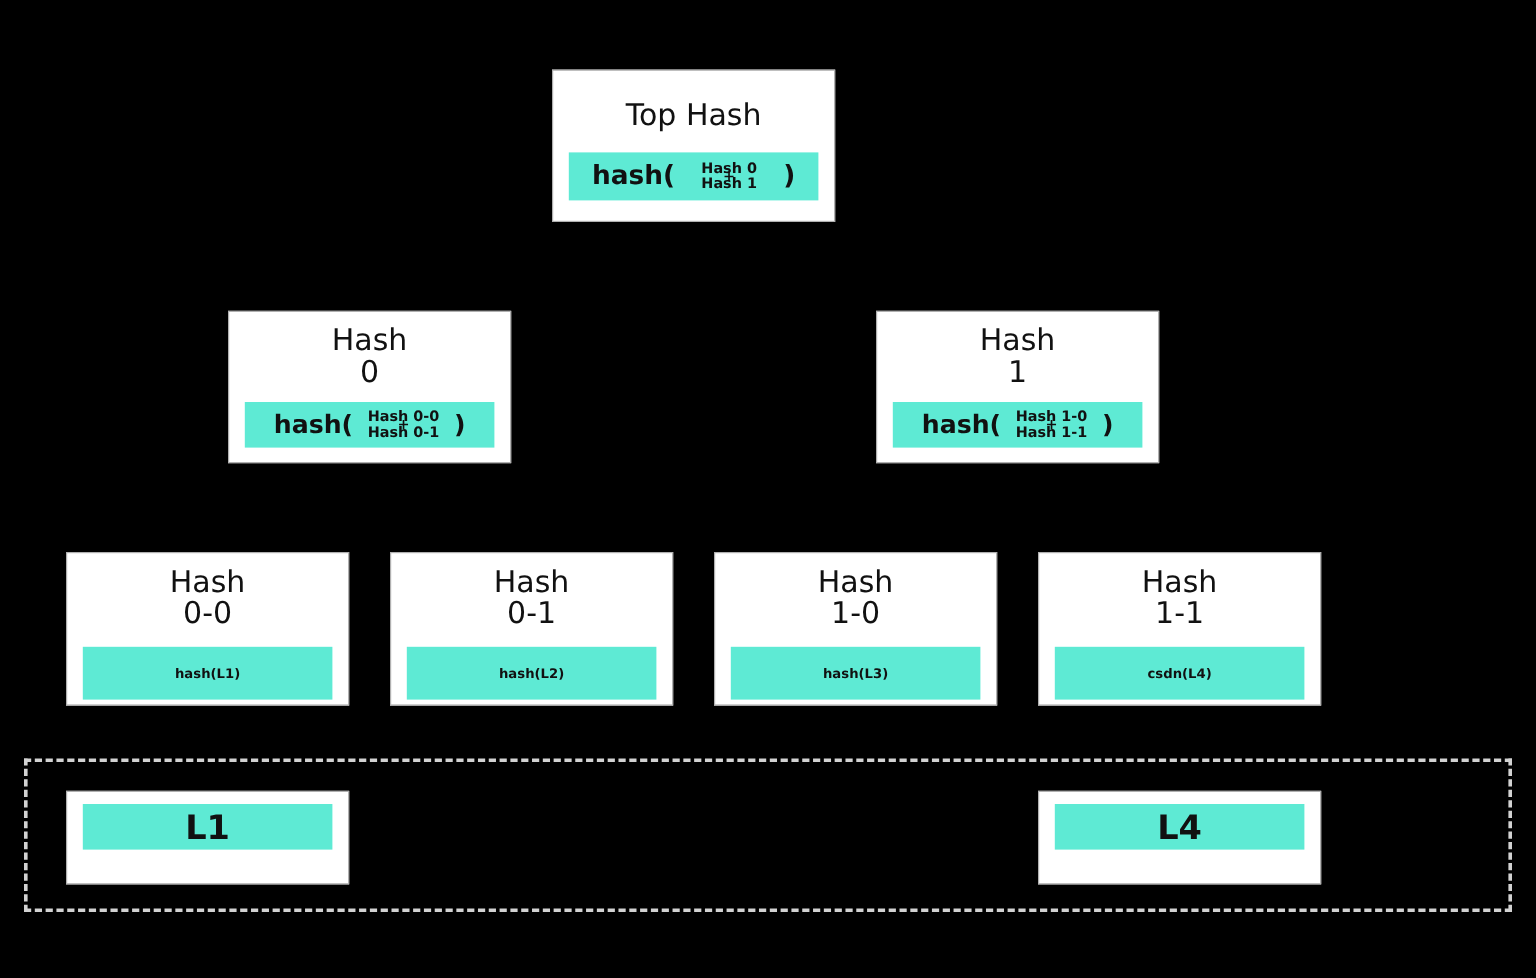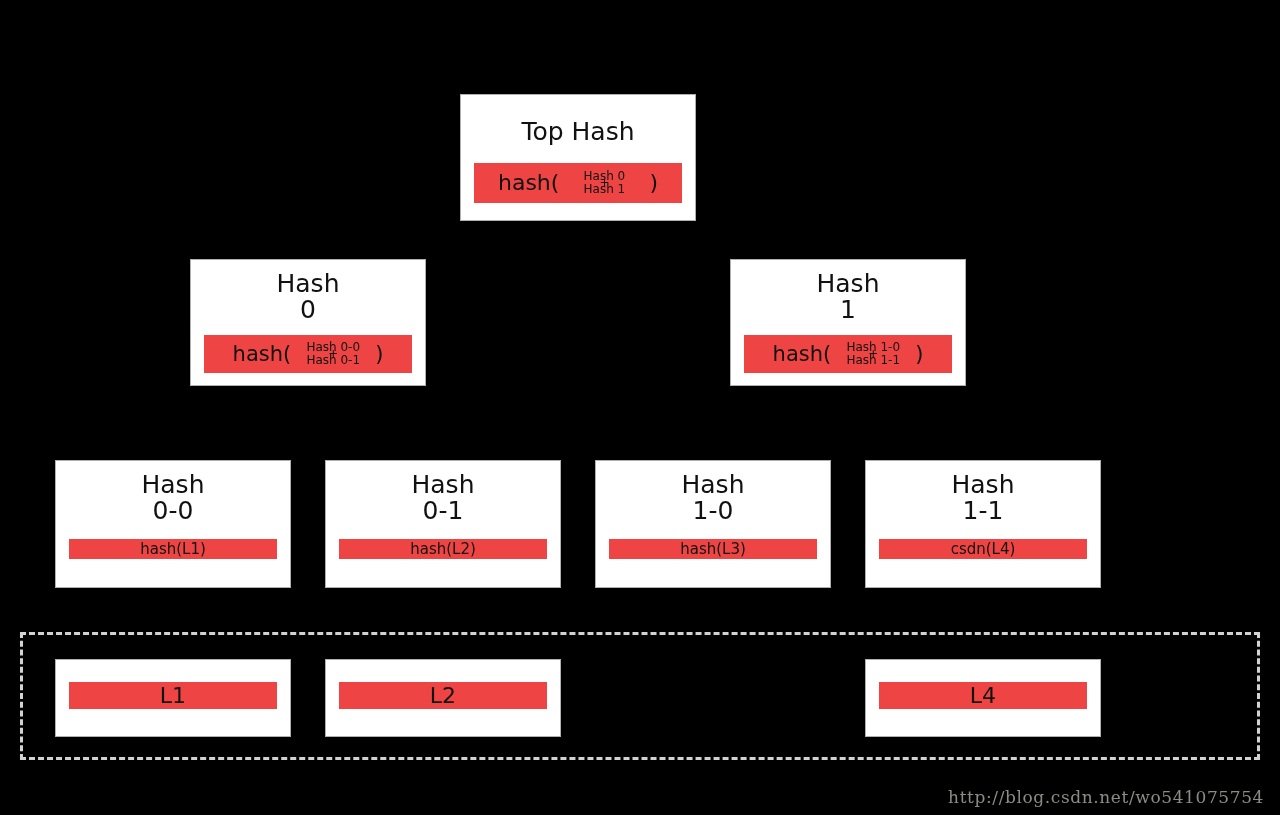--- a/index.html
+++ b/index.html
@@ -30,35 +30,35 @@
     align-items: center;
   }
   .node-title {
     color: #111111;
     text-align: center;
     line-height: 1.02;
     white-space: pre-line;
     font-weight: 400;
   }
   .hash-band {
-    background: #ef4444;
+    background: #5eead4;
     box-sizing: border-box;
     display: flex;
     align-items: center;
     justify-content: center;
     color: #111111;
+    font-weight: bold;
   }
 
   
   .node-top {
     left: 460px;
     top: 58px;
     width: 236px;
     height: 127px;
-    margin-top: 36px;
   }
   .node-top .node-title {
     font-size: 25px;
     margin-top: 24px;
   }
   .node-top .hash-band {
     width: 208px;
     height: 40px;
     margin-top: 18px;
   }
@@ -121,45 +121,45 @@
     top: 460px;
     width: 236px;
     height: 128px;
   }
   .node-l3 .node-title {
     font-size: 25px;
     margin-top: 11px;
   }
   .node-l3 .hash-band {
     width: 208px;
-    height: 20px;
+    height: 44px;
     margin-top: 16px;
-    font-size: 15px;
+    font-size: 11px;
   }
 
   
   .data-group {
     position: absolute;
     left: 20px;
     top: 632px;
     width: 1240px;
     height: 128px;
     border: 3px dashed #d2d2d2;
     box-sizing: border-box;
   }
   .node-data {
     top: 659px;
     width: 236px;
     height: 78px;
   }
   .node-data .hash-band {
     width: 208px;
-    height: 27px;
-    margin-top: 22px;
-    font-size: 22px;
+    height: 38px;
+    margin-top: 10px;
+    font-size: 28px;
   }
 
   
   .col0 { left: 55px; }
   .col1 { left: 325px; }
   .col2 { left: 595px; }
   .col3 { left: 865px; }
 
   
   .edges {
@@ -278,22 +278,18 @@
     <div class="node-title">Hash
 1-1</div>
     <div class="hash-band">csdn(L4)</div>
   </div>
 
   <div class="data-group"></div>
 
   <div class="node node-data col0">
     <div class="hash-band">L1</div>
   </div>
-  <div class="node node-data col1">
-    <div class="hash-band">L2</div>
-  </div>
   <div class="node node-data col3">
     <div class="hash-band">L4</div>
   </div>
 
-  <div class="watermark">http://blog.csdn.net/wo541075754</div>
 
 </div>
 
 </body></html>

